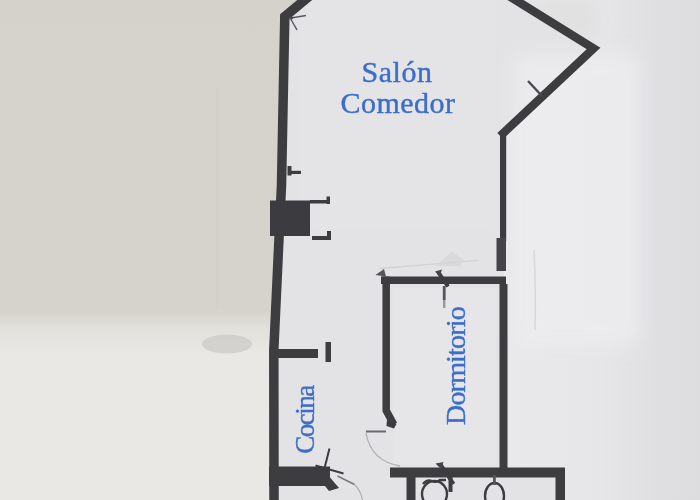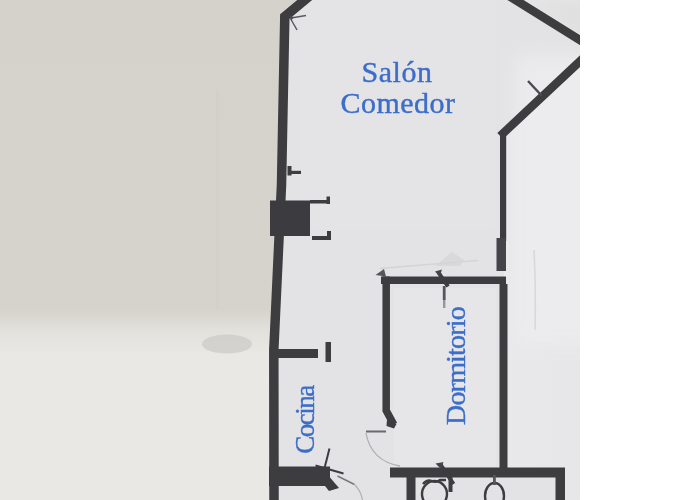--- a/index.html
+++ b/index.html
@@ -1,16 +1,16 @@
 <!DOCTYPE html>
 <html><head>
 <meta charset="utf-8">
 <style>
   html,body{margin:0;padding:0;}
-  #canvas{position:relative;width:580px;height:500px;overflow:hidden;background:#e3e3e6;font-family:"Liberation Serif",serif;}
+  #canvas{position:relative;width:700px;height:500px;overflow:hidden;background:#e3e3e6;font-family:"Liberation Serif",serif;}
   svg{display:block;}
 </style>
 </head>
 <body>
 <div id="canvas">
 <svg width="700" height="500" viewBox="0 0 700 500">
 <defs>
   <linearGradient id="leftbg" x1="0" y1="0" x2="0" y2="1">
     <stop offset="0" stop-color="#d5d2cb"></stop>
     <stop offset="0.62" stop-color="#d6d3cc"></stop>

